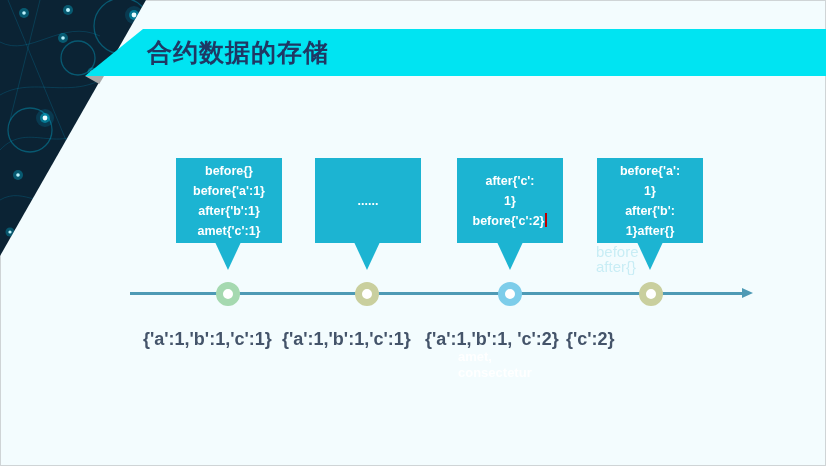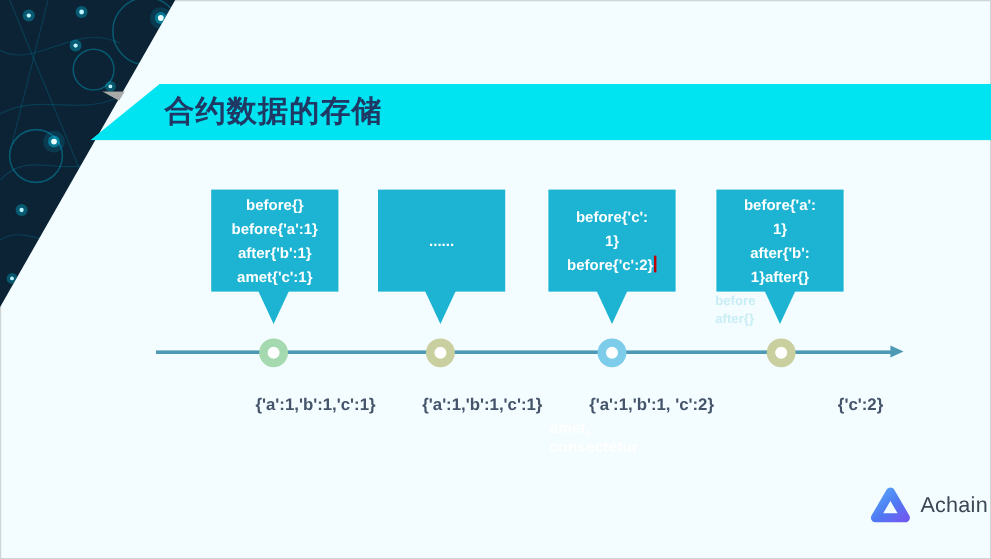--- a/index.html
+++ b/index.html
@@ -11,25 +11,24 @@
   }
   
   .dark-corner{
     position:absolute;left:0;top:0;width:146px;height:256px;
     background:var(--dark_bg,#0b2334);
     -webkit-clip-path:polygon(0 0,146px 0,0 256px);
     clip-path:polygon(0 0,146px 0,0 256px);
   }
   
   .banner{
-    position:absolute;left:75px;right:0;top:29px;height:47px;
+    position:absolute;left:85px;right:0;top:29px;height:47px;
     background:var(--banner,#00e4f2);
     -webkit-clip-path:polygon(58px 0,100% 0,100% 100%,0 100%);
     clip-path:polygon(58px 0,100% 0,100% 100%,0 100%);
-    margin-top:41px;
   }
   .banner .title{
     display:block;padding-left:62px;line-height:47px;
     font-size:25px;font-weight:bold;color:var(--title,#1f3864);
     letter-spacing:1px;
   }
   .fold{
     position:absolute;left:85px;top:76px;width:19px;height:8px;
     background:var(--fold,#a9a9a9);
     -webkit-clip-path:polygon(0 0,100% 0,75% 100%);
@@ -56,27 +55,27 @@
   .tl-arrow{
     position:absolute;left:742px;top:288px;width:0;height:0;
     border-top:5.5px solid transparent;border-bottom:5.5px solid transparent;
     border-left:11px solid var(--line,#4e9ab5);
   }
   .marker{
     position:absolute;top:282px;width:10px;height:10px;border-radius:50%;
     background:#ffffff;border:7px solid #ccc;
   }
   .tl-label{
-    position:absolute;top:329px;width:170px;text-align:right;
-    font-size:14px;font-weight:bold;color:var(--label,#44546a);
+    position:absolute;top:329px;width:170px;text-align:left;
+    font-size:18px;font-weight:bold;color:var(--label,#44546a);
   }
   
   .faint-overflow{
     position:absolute;left:596px;top:244px;width:100px;
-    font-size:11px;font-weight:bold;line-height:15px;text-align:left;
+    font-size:15px;font-weight:normal;line-height:15px;text-align:left;
     color:rgba(28,180,210,0.20);
   }
   .faint-placeholder{
     position:absolute;left:458px;top:349px;width:130px;
     font-size:13px;font-weight:bold;line-height:16px;
     color:rgba(255,255,255,0.95);
   }
   
   .logo{position:absolute;left:725px;top:404px;height:34px;display:flex;align-items:center;}
   .logo-text{margin-left:8px;font-size:18px;color:var(--logo_text,#3b4754);letter-spacing:0.2px;}
@@ -156,21 +155,21 @@
     <span>amet{'c':1}</span>
   </div>
   <div class="callout-tail" style="left:215px"></div>
 
   <div class="callout" style="left:315px">
     <span>......</span>
   </div>
   <div class="callout-tail" style="left:354px"></div>
 
   <div class="callout" style="left:457px">
-    <span>before{'c':</span>
+    <span>after{'c':</span>
     <span>1}</span>
     <span><span>before{'c':2}</span><span class="caret"></span></span>
   </div>
   <div class="callout-tail" style="left:497px"></div>
 
   <div class="callout" style="left:597px">
     <span>before{'a':</span>
     <span>1}</span>
     <span>after{'b':</span>
     <span>1}after{}</span>
@@ -192,27 +191,14 @@
   <div class="tl-label" style="left:143px">{'a':1,'b':1,'c':1}</div>
   <div class="tl-label" style="left:282px">{'a':1,'b':1,'c':1}</div>
   <div class="tl-label" style="left:425px">{'a':1,'b':1, 'c':2}</div>
   <div class="tl-label" style="left:566px">{'c':2}</div>
 
   <div class="faint-placeholder">
     <div>amet,</div>
     <div>consectetur</div>
   </div>
 
-  <div class="logo">
-    <svg width="34" height="34" viewBox="0 0 34 34">
-      <defs>
-        <linearGradient id="lg" x1="0" y1="0" x2="1" y2="1">
-          <stop offset="0" stop-color="#58a6f7"></stop>
-          <stop offset="0.55" stop-color="#4f79f3"></stop>
-          <stop offset="1" stop-color="#6e5cf0"></stop>
-        </linearGradient>
-      </defs>
-      <path d="M17 6 L29.5 27.5 L4.5 27.5 Z" fill="none" stroke="url(#lg)" stroke-width="7.5" stroke-linejoin="round"></path>
-    </svg>
-    <span class="logo-text">Achain</span>
-  </div>
 
 </div>
 
 </body></html>

